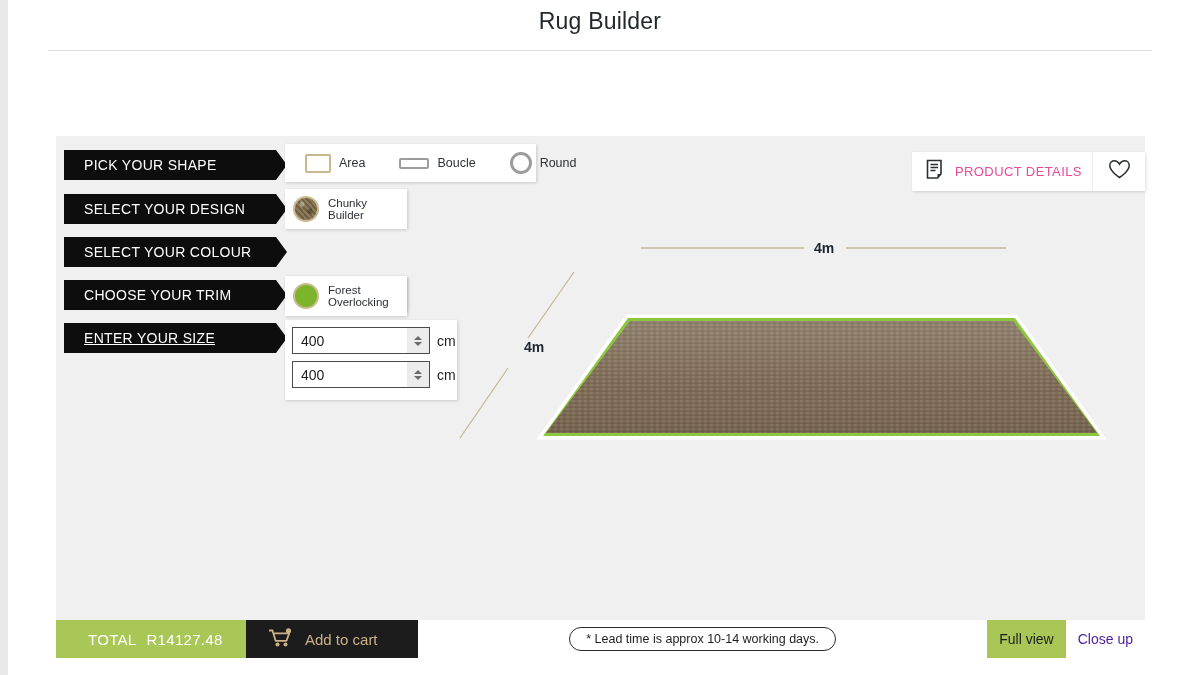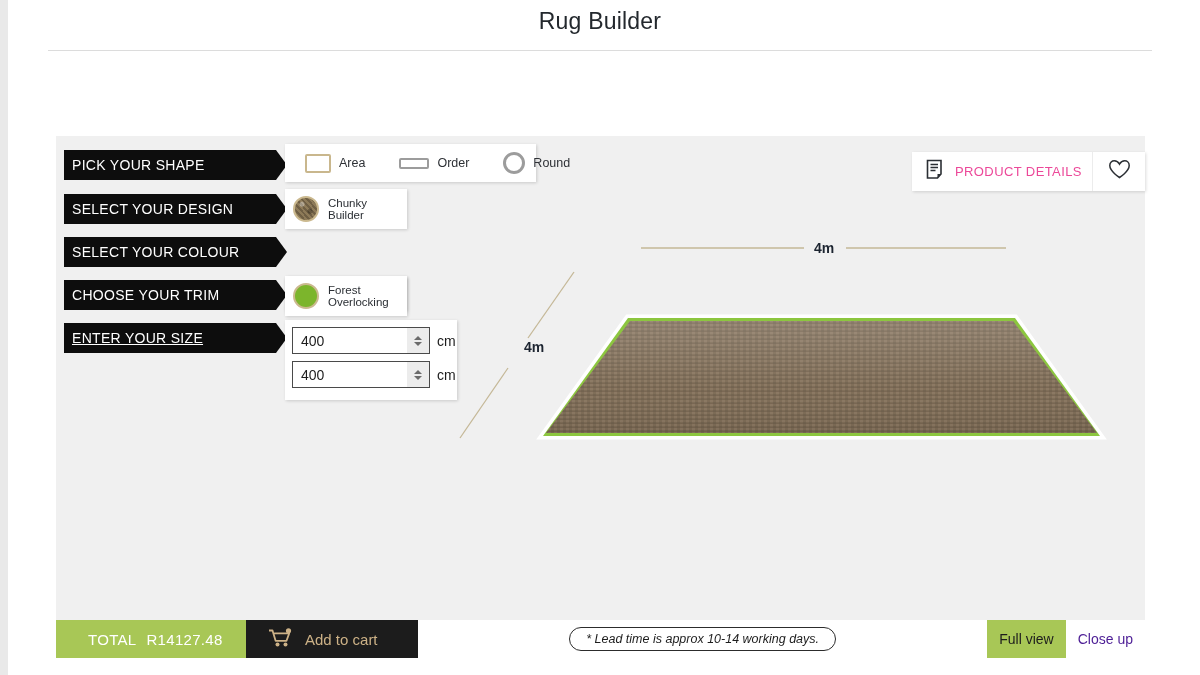--- a/index.html
+++ b/index.html
@@ -43,21 +43,21 @@
     position: absolute; left: 56px; top: 136px; width: 1089px; height: 484px;
     background: #f0f0f0;
   }
 
   
   .step-label {
     position: absolute; left: 8px; height: 30px;
     width: 212px;
     background: #0d0d0d; color: #ffffff;
     display: flex; align-items: center;
-    padding-left: 8px;
+    padding-left: 20px;
     font-size: 14px; letter-spacing: .3px;
     cursor: pointer;
   }
   .step-label::after {
     content: ""; position: absolute; right: -11px; top: 0;
     border-top: 15px solid transparent;
     border-bottom: 15px solid transparent;
     border-left: 11px solid #0d0d0d;
   }
   #step-shape  { top: 14px; }
@@ -181,21 +181,21 @@
     font-size: 15px; letter-spacing: .3px;
   }
   #add-to-cart {
     width: 172px; background: #1c1c1c; color: #cdb287;
     display: flex; align-items: center; gap: 12px; padding-left: 22px;
     font-size: 15px; cursor: pointer;
   }
   #lead-time-wrap { flex: 1; display: flex; align-items: center; justify-content: center; }
   #lead-time {
     border: 1px solid #2c2c2c; border-radius: 14px;
-    padding: 4px 16px; font-size: 12.5px; font-style: italic; color: #1d1d1d;
+    padding: 4px 16px; font-size: 12.5px; color: #1d1d1d;
     white-space: nowrap;
   }
   #view-toggle { display: flex; align-items: stretch; }
   .view-btn {
     display: flex; align-items: center; justify-content: center;
     padding: 0 12px; font-size: 14px; cursor: pointer; color: #4c1d95;
   }
   .view-btn.active { background: #a8c756; color: #1d1d1d; }
 </style>
 </head>
@@ -261,21 +261,21 @@
       <span>ENTER YOUR SIZE</span>
     </div>
 
     <div id="shape-bar">
       <div class="shape-opt" id="shape-area">
         <span class="ico-area"></span>
         <span>Area</span>
       </div>
       <div class="shape-opt" id="shape-runner">
         <span class="ico-runner"></span>
-        <span>Order</span>
+        <span>Boucle</span>
       </div>
       <div class="shape-opt" id="shape-round">
         <span class="ico-round"></span>
         <span>Round</span>
       </div>
     </div>
 
     <div class="swatch-row" id="swatch-design">
       <span class="swatch-dot tex"></span>
       <span class="swatch-text">

